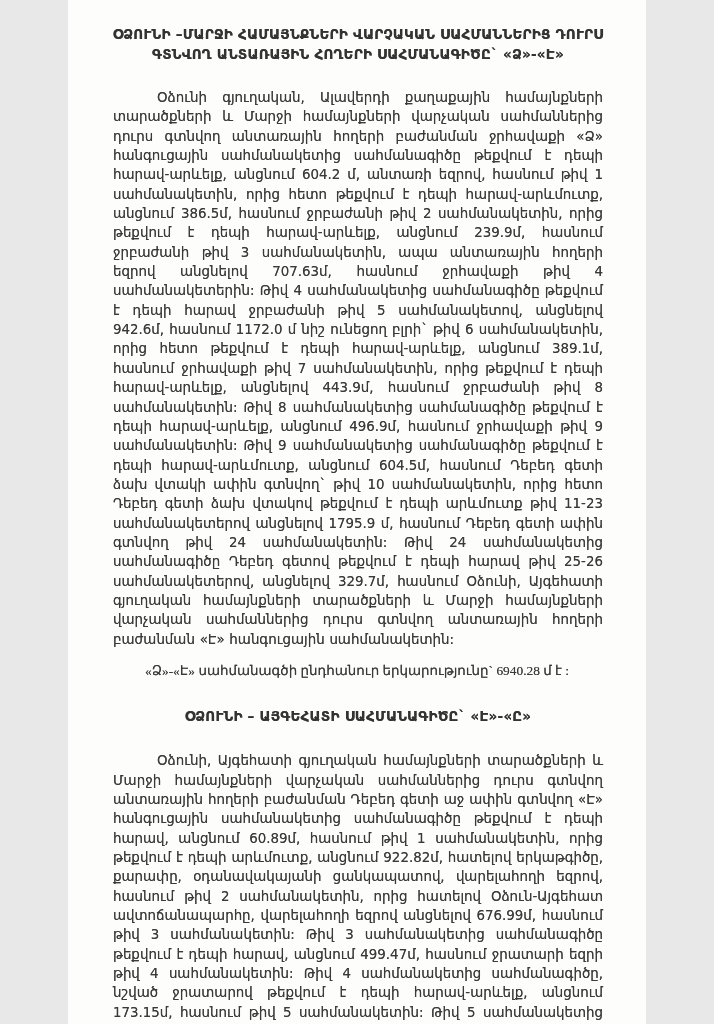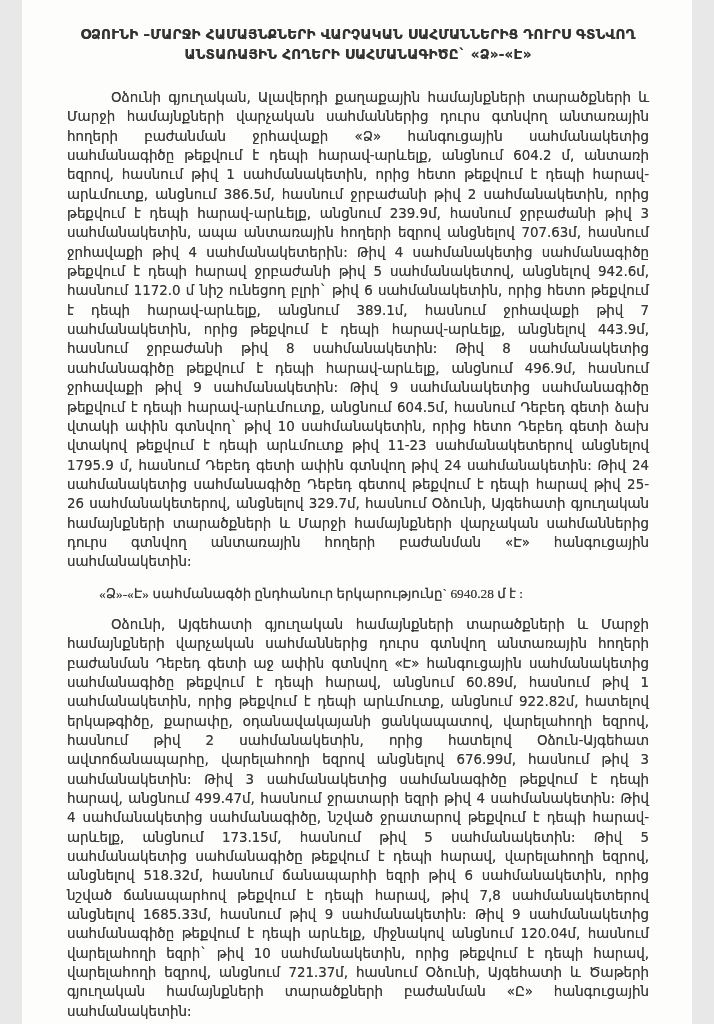--- a/index.html
+++ b/index.html
@@ -2,21 +2,21 @@
 <html lang="hy"><head>
 <meta charset="utf-8">
 <style>
   html, body {
     margin: 0;
     padding: 0;
     background: #e8e8e8;
   }
   .page {
     position: relative;
-    width: 670px;
+    width: 578px;
     height: 1024px;
     margin: 0 auto;
     background: #fdfdfc;
     box-sizing: border-box;
     padding: 24px 31px 20px 33px;
     overflow: hidden;
     font-family: "DejaVu Sans", sans-serif;
     color: #3a3a3a;
     
     text-shadow: 0 0 0.45px rgba(60,60,60,0.75);
@@ -59,20 +59,21 @@
 
 <div class="page">
 
   <div class="section">
     <h1 class="doc-title">ՕՁՈՒՆԻ –ՄԱՐՋԻ ՀԱՄԱՅՆՔՆԵՐԻ ՎԱՐՉԱԿԱՆ ՍԱՀՄԱՆՆԵՐԻՑ ԴՈՒՐՍ ԳՏՆՎՈՂ ԱՆՏԱՌԱՅԻՆ ՀՈՂԵՐԻ ՍԱՀՄԱՆԱԳԻԾԸ` «Ձ»-«Է»</h1>
     <p class="body-par">Օձունի գյուղական, Ալավերդի քաղաքային համայնքների տարածքների և Մարջի համայնքների վարչական սահմաններից դուրս գտնվող անտառային հողերի բաժանման ջրհավաքի «Ձ» հանգուցային սահմանակետից սահմանագիծը թեքվում է դեպի հարավ-արևելք, անցնում 604.2 մ, անտառի եզրով, հասնում թիվ 1 սահմանակետին, որից հետո թեքվում է դեպի հարավ-արևմուտք, անցնում 386.5մ, հասնում ջրբաժանի թիվ 2 սահմանակետին, որից թեքվում է դեպի հարավ-արևելք, անցնում 239.9մ, հասնում ջրբաժանի թիվ 3 սահմանակետին, ապա անտառային հողերի եզրով անցնելով 707.63մ, հասնում ջրհավաքի թիվ 4 սահմանակետերին: Թիվ 4 սահմանակետից սահմանագիծը թեքվում է դեպի հարավ ջրբաժանի թիվ 5 սահմանակետով, անցնելով 942.6մ, հասնում 1172.0 մ նիշ ունեցող բլրի` թիվ 6 սահմանակետին, որից հետո թեքվում է դեպի հարավ-արևելք, անցնում 389.1մ, հասնում ջրհավաքի թիվ 7 սահմանակետին, որից թեքվում է դեպի հարավ-արևելք, անցնելով 443.9մ, հասնում ջրբաժանի թիվ 8 սահմանակետին: Թիվ 8 սահմանակետից սահմանագիծը թեքվում է դեպի հարավ-արևելք, անցնում 496.9մ, հասնում ջրհավաքի թիվ 9 սահմանակետին: Թիվ 9 սահմանակետից սահմանագիծը թեքվում է դեպի հարավ-արևմուտք, անցնում 604.5մ, հասնում Դեբեդ գետի ձախ վտակի ափին գտնվող` թիվ 10 սահմանակետին, որից հետո Դեբեդ գետի ձախ վտակով թեքվում է դեպի արևմուտք թիվ 11-23 սահմանակետերով անցնելով 1795.9 մ, հասնում Դեբեդ գետի ափին գտնվող թիվ 24 սահմանակետին: Թիվ 24 սահմանակետից սահմանագիծը Դեբեդ գետով թեքվում է դեպի հարավ թիվ 25-26 սահմանակետերով, անցնելով 329.7մ, հասնում Օձունի, Այգեհատի գյուղական համայնքների տարածքների և Մարջի համայնքների վարչական սահմաններից դուրս գտնվող անտառային հողերի բաժանման «Է» հանգուցային սահմանակետին:</p>
     <p class="total-line">«Ձ»-«Է» սահմանագծի ընդհանուր երկարությունը` 6940.28 մ է :</p>
   </div>
 
   <div class="section">
+    <h2 class="section-heading">ՕՁՈՒՆԻ – ԱՅԳԵՀԱՏԻ ՍԱՀՄԱՆԱԳԻԾԸ` «Է»-«Ը»</h2>
     <p class="body-par">Օձունի, Այգեհատի գյուղական համայնքների տարածքների և Մարջի համայնքների վարչական սահմաններից դուրս գտնվող անտառային հողերի բաժանման Դեբեդ գետի աջ ափին գտնվող «Է» հանգուցային սահմանակետից սահմանագիծը թեքվում է դեպի հարավ, անցնում 60.89մ, հասնում թիվ 1 սահմանակետին, որից թեքվում է դեպի արևմուտք, անցնում 922.82մ, հատելով երկաթգիծը, քարափը, օդանավակայանի ցանկապատով, վարելահողի եզրով, հասնում թիվ 2 սահմանակետին, որից հատելով Օձուն-Այգեհատ ավտոճանապարհը, վարելահողի եզրով անցնելով 676.99մ, հասնում թիվ 3 սահմանակետին: Թիվ 3 սահմանակետից սահմանագիծը թեքվում է դեպի հարավ, անցնում 499.47մ, հասնում ջրատարի եզրի թիվ 4 սահմանակետին: Թիվ 4 սահմանակետից սահմանագիծը, նշված ջրատարով թեքվում է դեպի հարավ-արևելք, անցնում 173.15մ, հասնում թիվ 5 սահմանակետին: Թիվ 5 սահմանակետից սահմանագիծը թեքվում է դեպի հարավ, վարելահողի եզրով, անցնելով 518.32մ, հասնում ճանապարհի եզրի թիվ 6 սահմանակետին, որից նշված ճանապարհով թեքվում է դեպի հարավ, թիվ 7,8 սահմանակետերով անցնելով 1685.33մ, հասնում թիվ 9 սահմանակետին: Թիվ 9 սահմանակետից սահմանագիծը թեքվում է դեպի արևելք, միջնակով անցնում 120.04մ,  հասնում վարելահողի եզրի` թիվ 10 սահմանակետին, որից թեքվում է դեպի հարավ, վարելահողի եզրով, անցնում 721.37մ, հասնում Օձունի, Այգեհատի և Ծաթերի գյուղական համայնքների տարածքների բաժանման «Ը» հանգուցային սահմանակետին:</p>
   </div>
 
   <div class="section">
     <h2 class="section-heading">ՕՁՈՒՆԻ – ԾԱԹԵՐԻ ՀԱՄԱՅՆՔՆԵՐԻ` «Ը»-«Թ»</h2>
 
   </div>
 
 </div>
 

